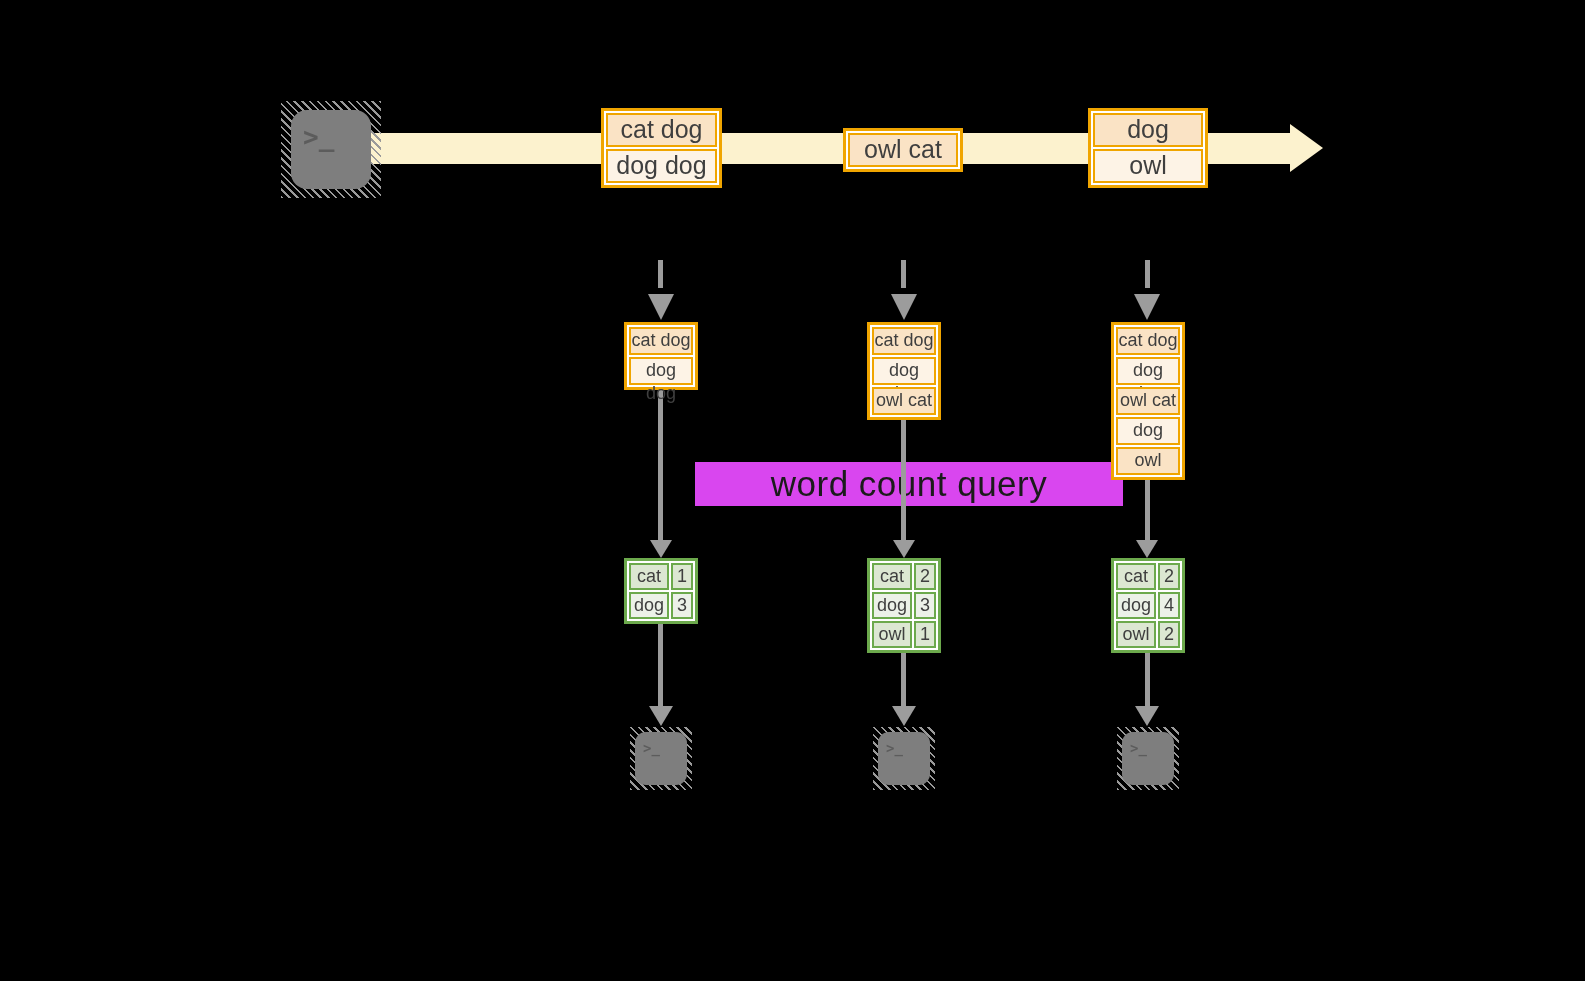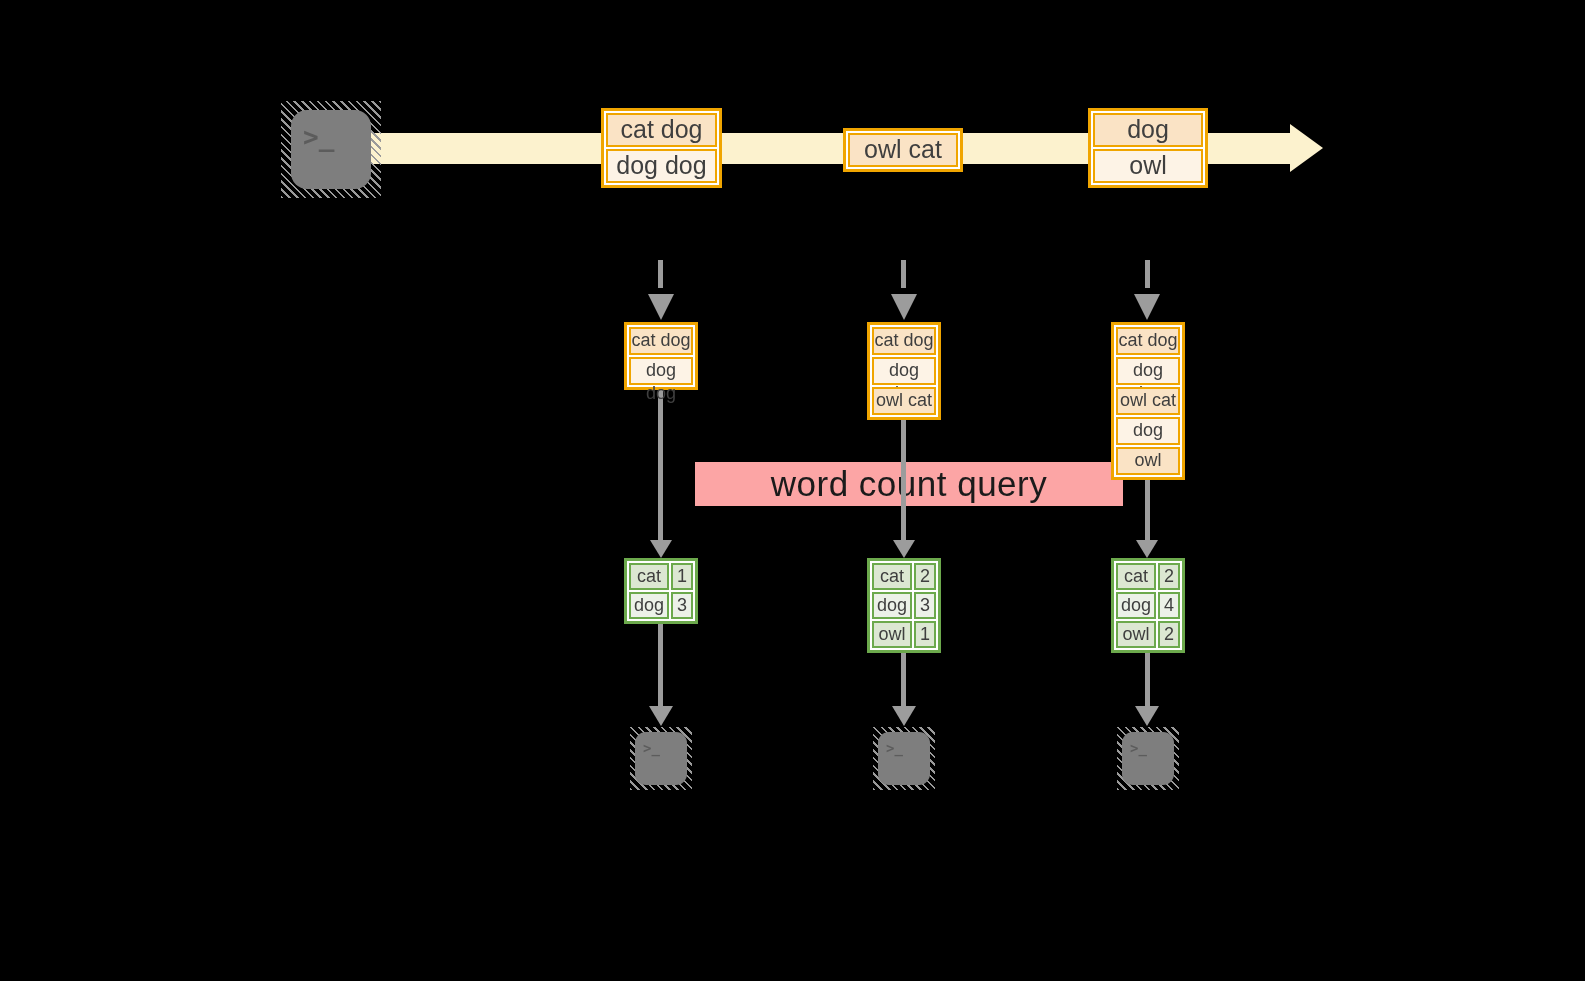--- a/index.html
+++ b/index.html
@@ -26,21 +26,21 @@
   .vline{position:absolute;width:5px;background:var(--gray,#9C9C9C);z-index:2;}
   .tri{position:absolute;width:0;height:0;z-index:2;}
   .tri.sm{border-left:13px solid transparent;border-right:13px solid transparent;
           border-top:26px solid var(--gray,#9C9C9C);}
   .tri.md{border-left:11px solid transparent;border-right:11px solid transparent;
           border-top:18px solid var(--gray,#9C9C9C);}
   .tri.bt{border-left:12px solid transparent;border-right:12px solid transparent;
           border-top:20px solid var(--gray,#9C9C9C);}
 
   
-  .qband{position:absolute;background:#fca5a5;z-index:1;display:flex;align-items:center;justify-content:center;}
+  .qband{position:absolute;background:#d946ef;z-index:1;display:flex;align-items:center;justify-content:center;}
   .qband span{font-size:35px;font-weight:300;color:var(--title,#1B1B1B);letter-spacing:.5px;}
 
   
   .gtable{position:absolute;border:3px solid var(--green,#6CA94C);background:#fff;width:74px;
           padding:2px;display:flex;flex-direction:column;gap:2px;box-sizing:border-box;z-index:3;}
   .grow{display:flex;gap:2px;height:27px;}
   .gcell{border:2px solid var(--green,#6CA94C);box-sizing:border-box;text-align:center;
          color:var(--text,#3F3F3F);font-size:18px;line-height:22px;font-weight:300;}
   .gcell.word{width:40px;}
   .gcell.num{width:22px;}

